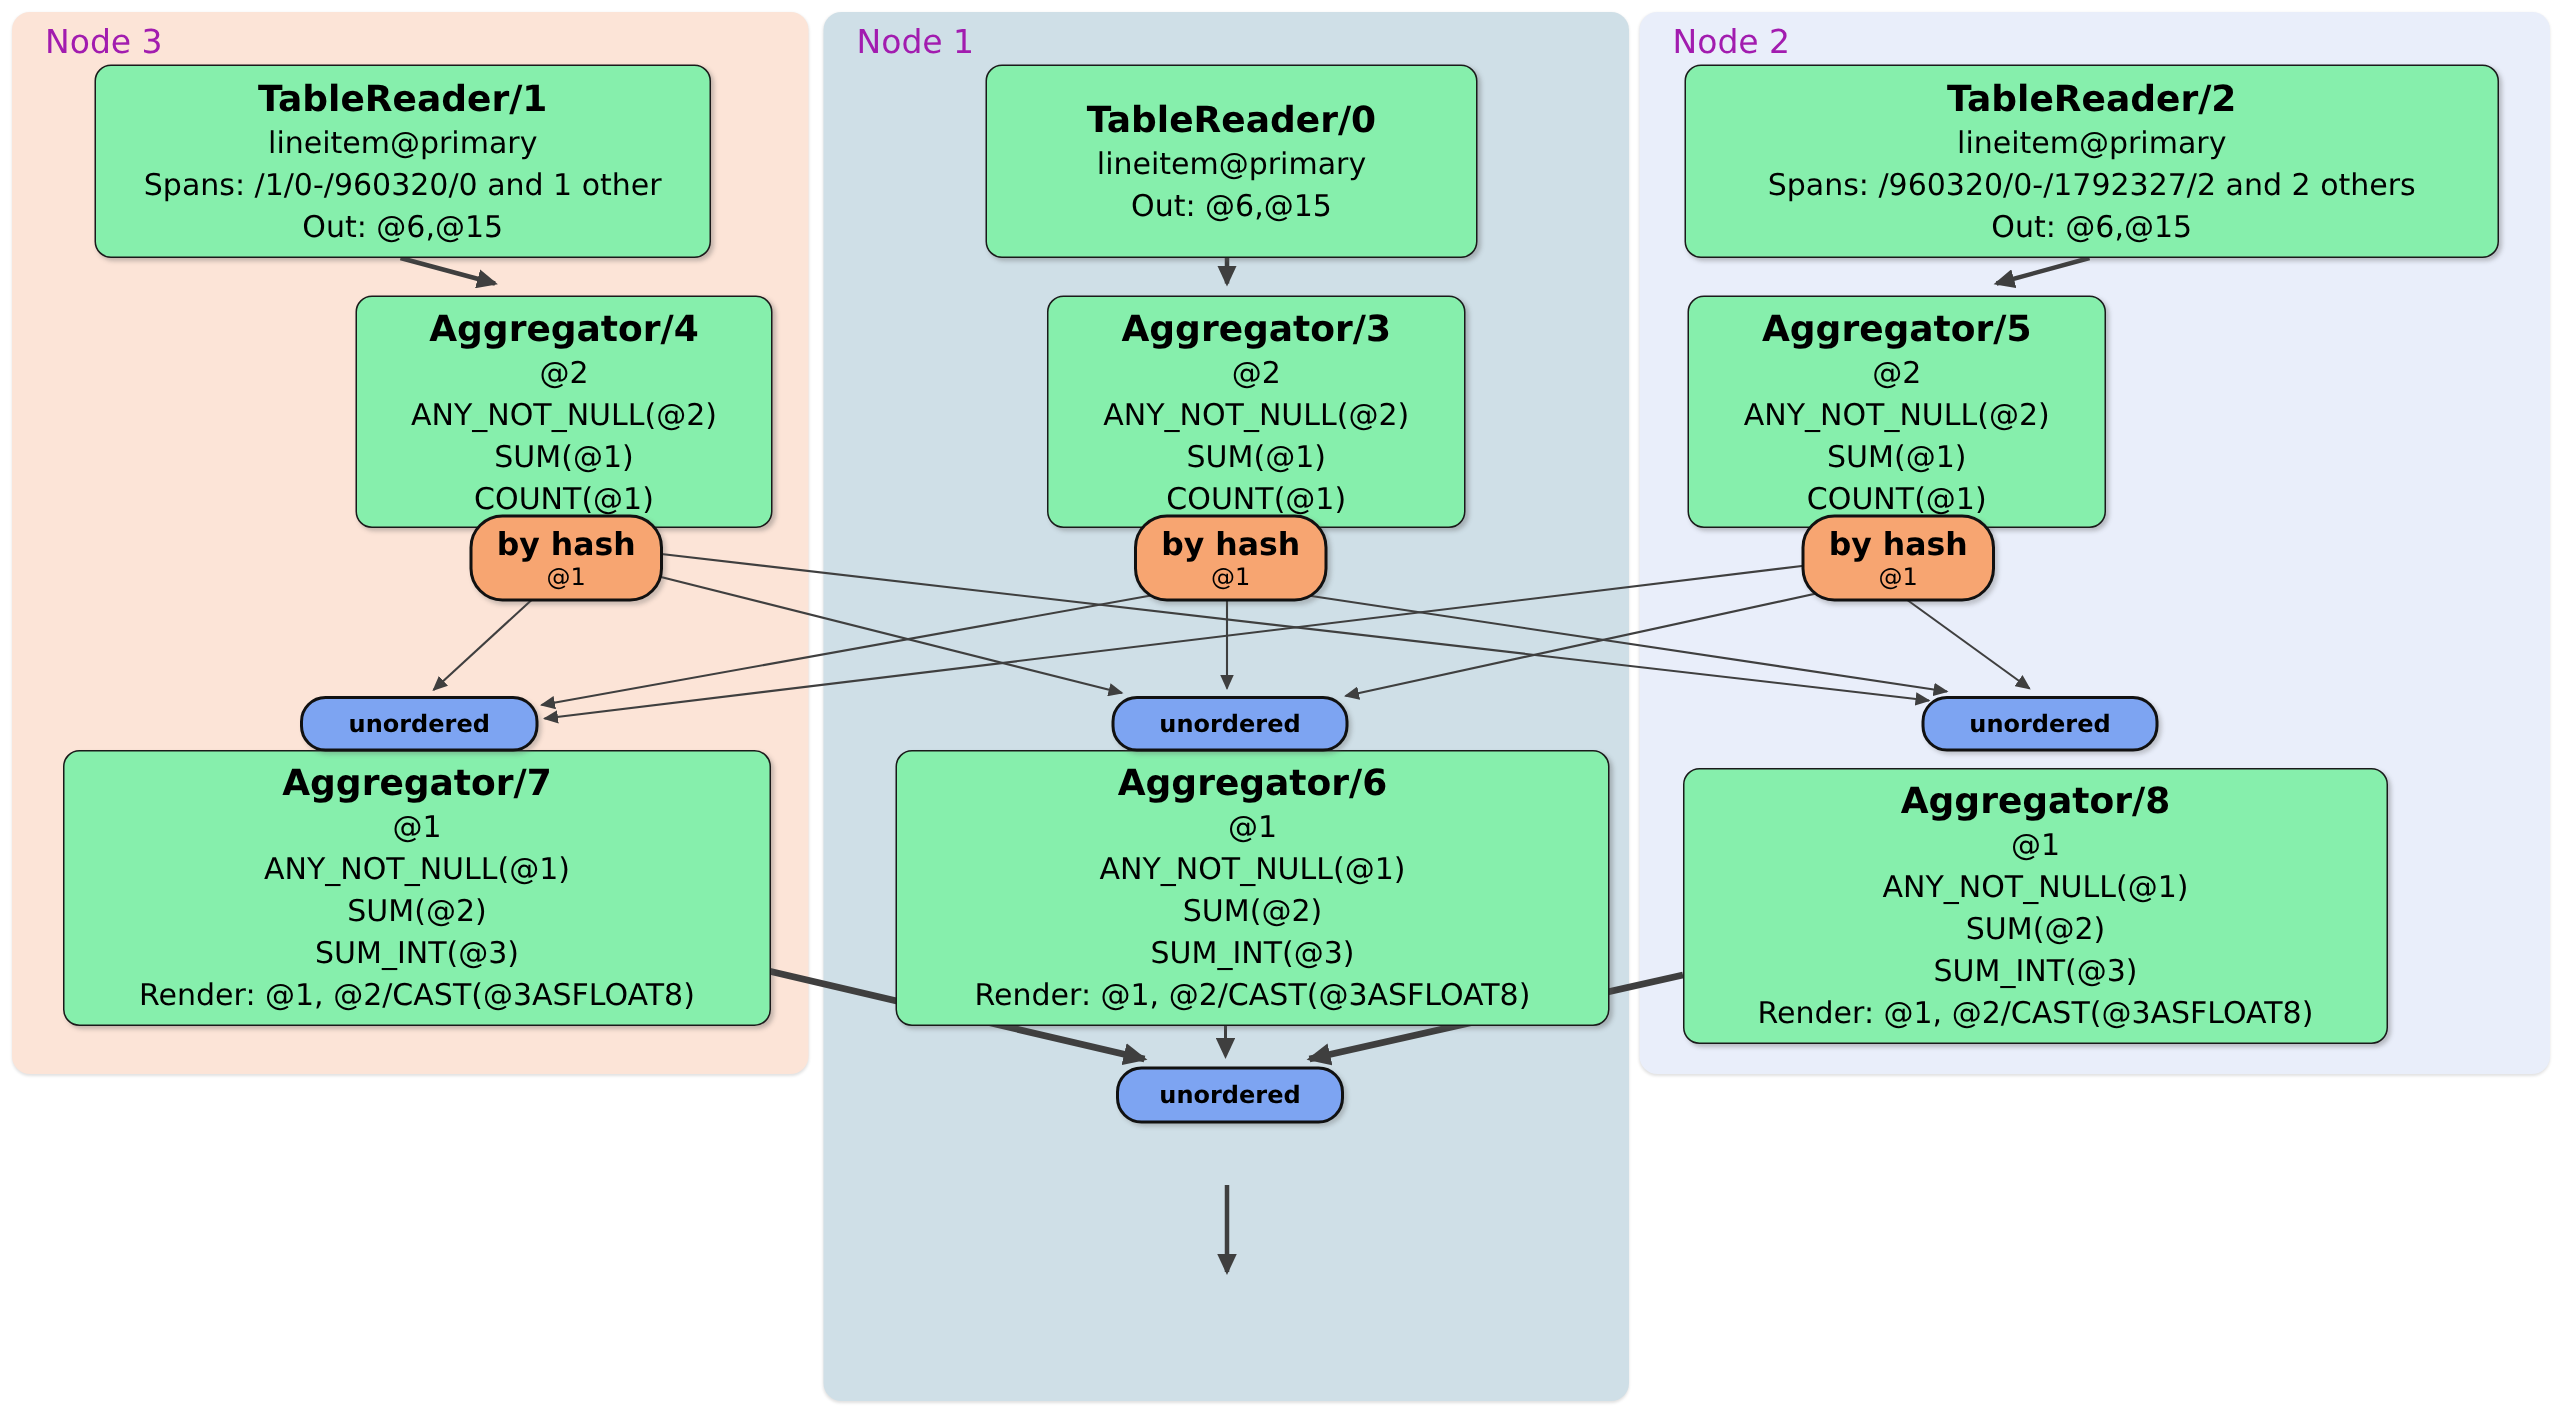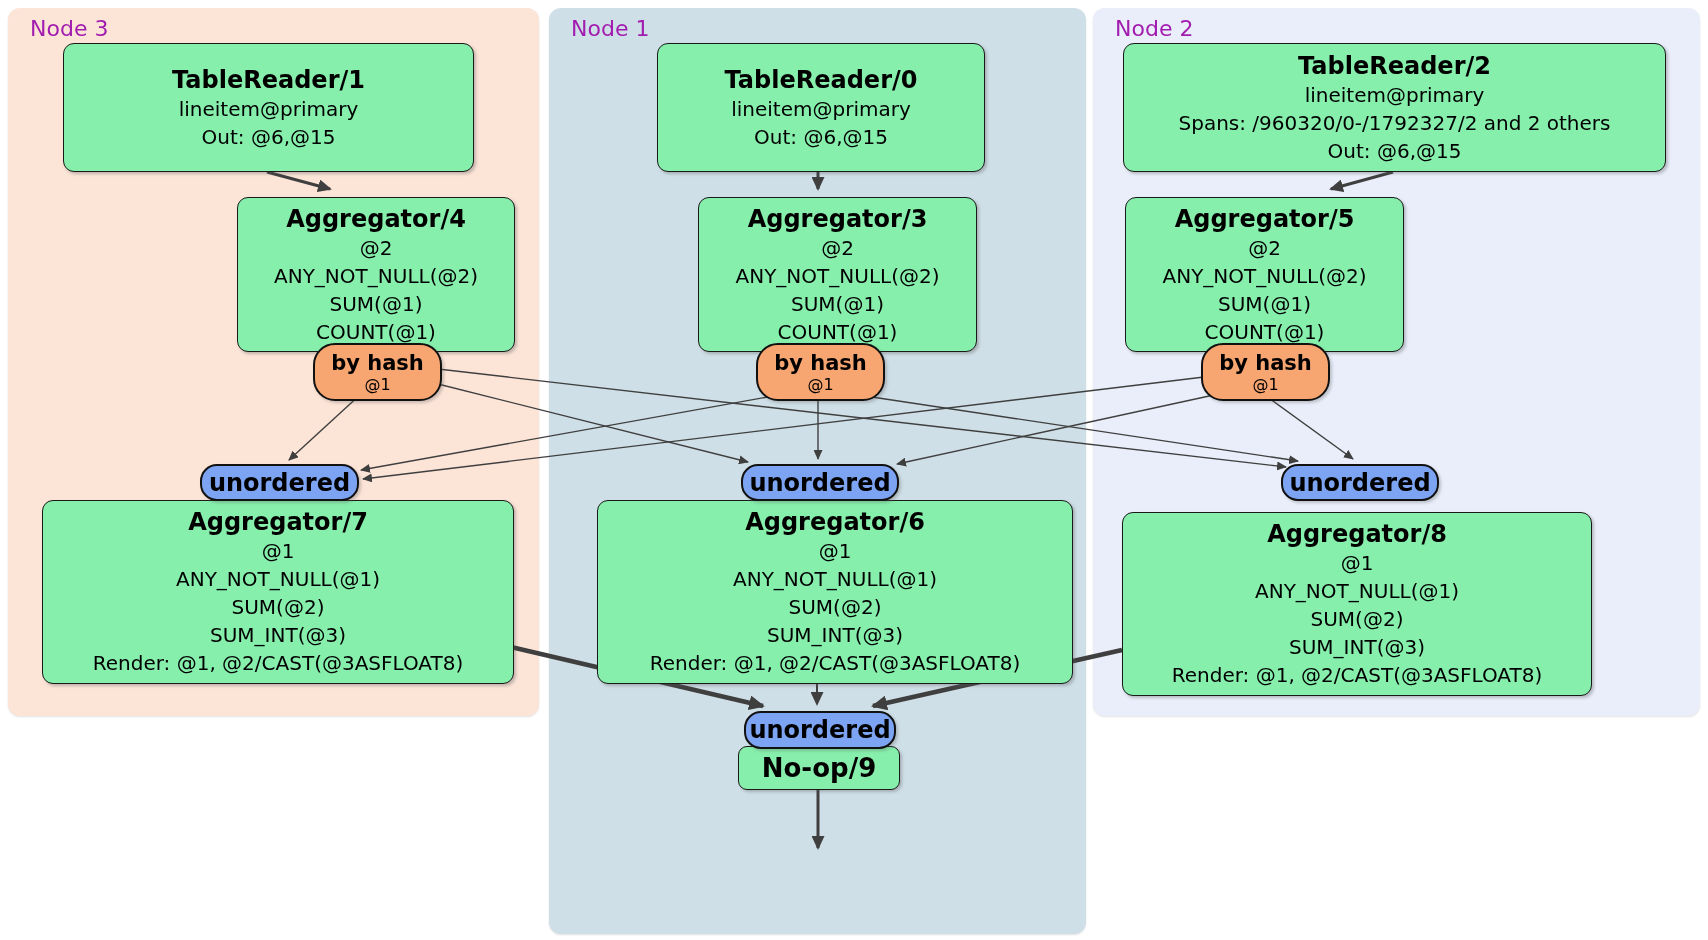--- a/index.html
+++ b/index.html
@@ -23,21 +23,21 @@
 
   .router{position:absolute;z-index:3;background:#f7a571;border:2px solid #111;border-radius:22px;
           display:flex;flex-direction:column;justify-content:center;align-items:center;text-align:left;
           box-shadow:2px 2px 3px rgba(90,90,90,0.3);}
   .router-label{font-weight:bold;font-size:21px;line-height:24px;}
   .router-detail{font-size:16px;line-height:19px;}
 
   .sync{position:absolute;z-index:3;background:#7da4f2;border:2px solid #111;border-radius:17px;
         display:flex;justify-content:center;align-items:center;text-align:center;
         box-shadow:2px 2px 3px rgba(90,90,90,0.3);}
-  .sync-label{font-weight:bold;font-size:24px;line-height:22px;}
+  .sync-label{font-weight:bold;font-size:16px;line-height:22px;}
 </style>
 </head>
 <body>
 
 <div class="canvas">
 
   <div class="region region-node3">
     <div class="region-label">Node 3</div>
   </div>
   <div class="region region-node1">
@@ -77,20 +77,21 @@
     <path d="M511,647 L763,706" stroke="#3f3f3f" stroke-width="4.5" fill="none" marker-end="url(#ah-thick)"></path>
     <path d="M817,684 L817,704" stroke="#3f3f3f" stroke-width="2" fill="none" marker-end="url(#ah-med)"></path>
     <path d="M1122,650 L873,706" stroke="#3f3f3f" stroke-width="4.5" fill="none" marker-end="url(#ah-thick)"></path>
 
     <path d="M818,790 L818,848" stroke="#3f3f3f" stroke-width="3" fill="none" marker-end="url(#ah-med)"></path>
   </svg>
 
   <div class="pbox" style="left:63px;top:43px;width:409px;height:127px;">
     <div class="ptitle">TableReader/1</div>
     <div class="pline">lineitem@primary</div>
+    <div class="pline">Spans: /1/0-/960320/0 and 1 other</div>
     <div class="pline">Out: @6,@15</div>
   </div>
 
   <div class="pbox" style="left:657px;top:43px;width:326px;height:127px;">
     <div class="ptitle">TableReader/0</div>
     <div class="pline">lineitem@primary</div>
     <div class="pline">Out: @6,@15</div>
   </div>
 
   <div class="pbox" style="left:1123px;top:43px;width:541px;height:127px;">
@@ -171,18 +172,15 @@
     <div class="pline">ANY_NOT_NULL(@1)</div>
     <div class="pline">SUM(@2)</div>
     <div class="pline">SUM_INT(@3)</div>
     <div class="pline">Render: @1, @2/CAST(@3ASFLOAT8)</div>
   </div>
 
   <div class="sync" style="left:744px;top:711px;width:148px;height:34px;">
     <div class="sync-label">unordered</div>
   </div>
 
-  <div class="pbox" style="left:738px;top:746px;width:160px;height:42px;border-radius:9px;">
-    <div class="ptitle-big">No-op/9</div>
-  </div>
 
 
 </div>
 
 </body></html>

